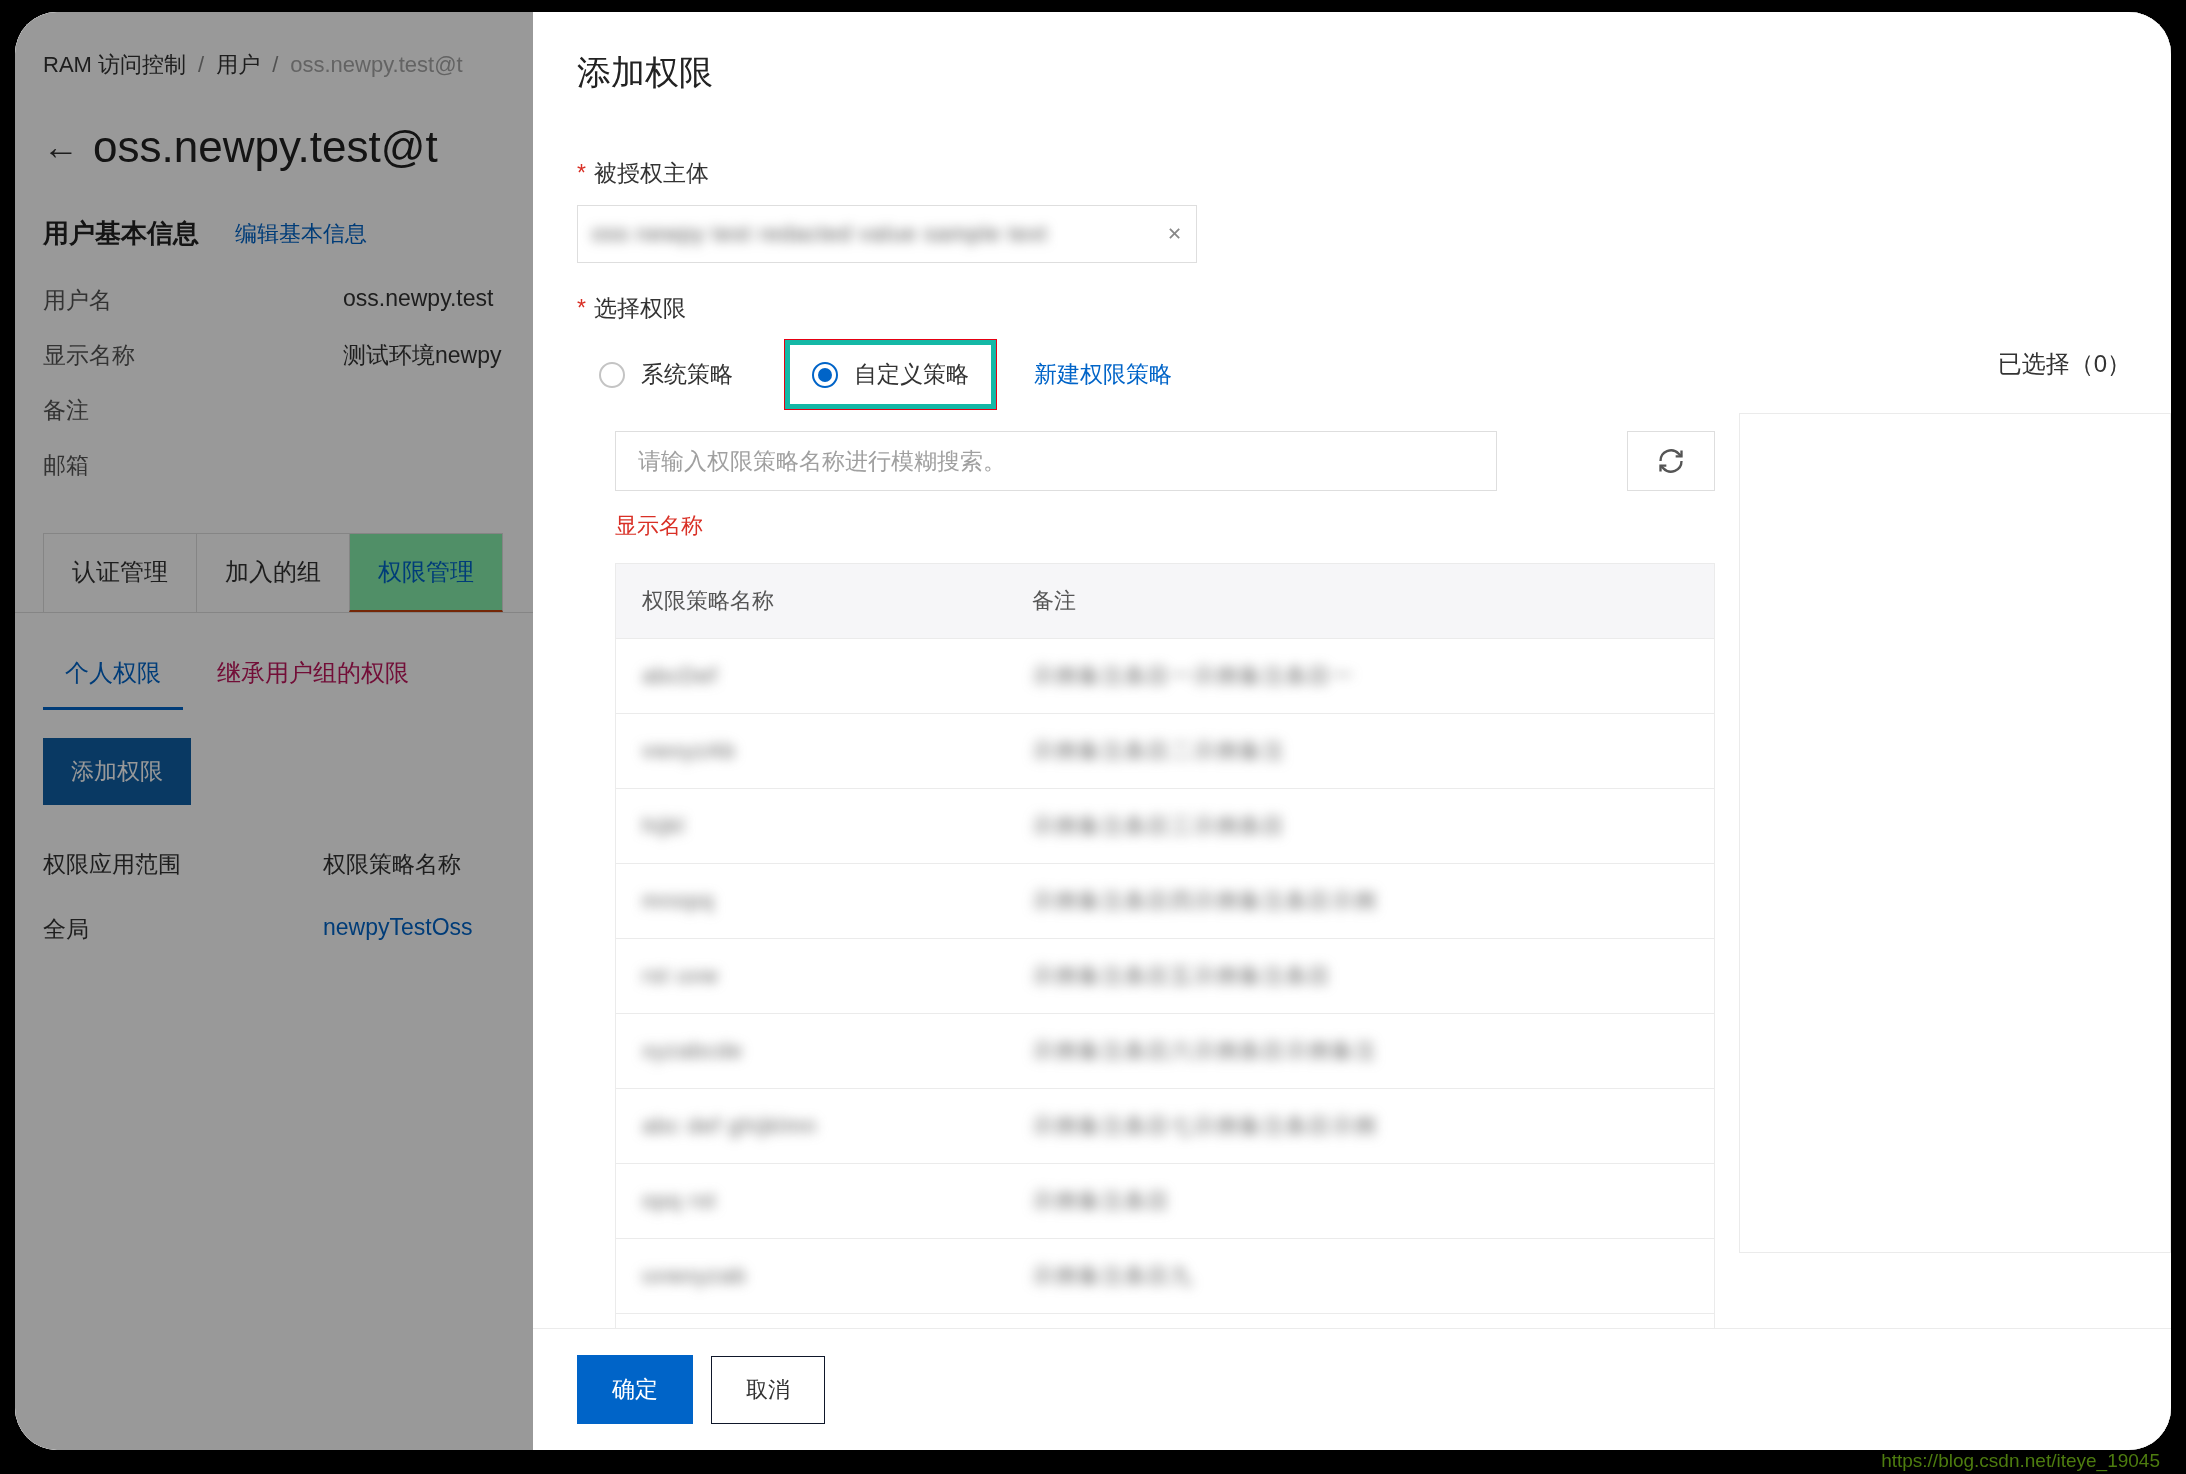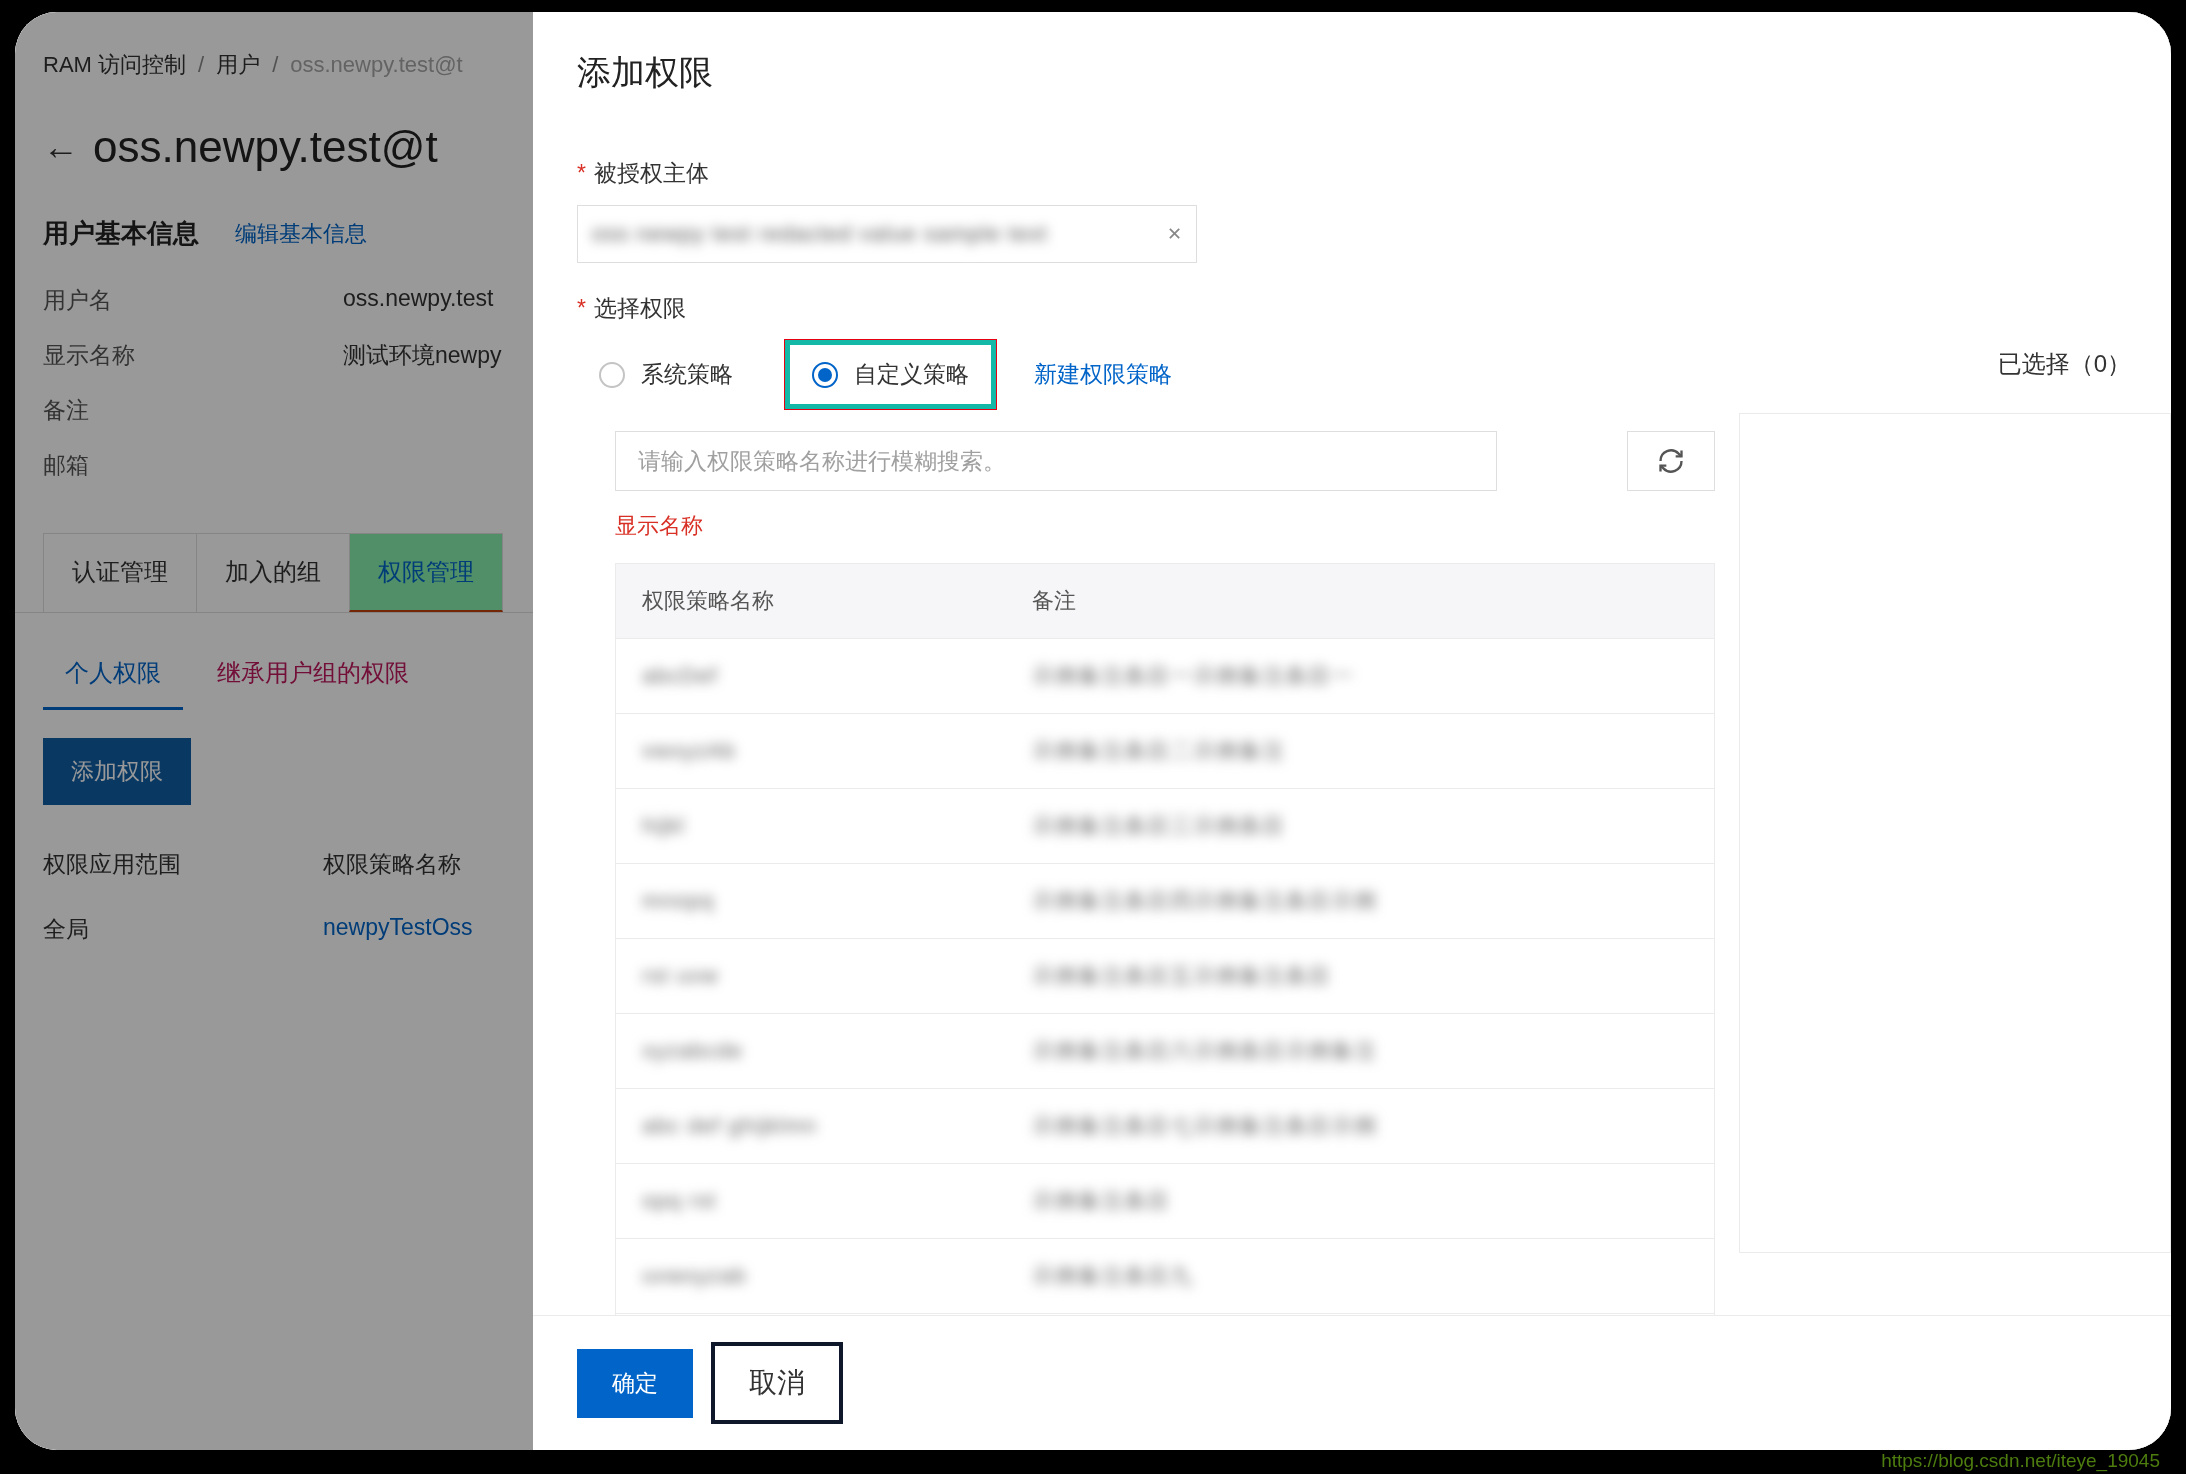--- a/index.html
+++ b/index.html
@@ -221,23 +221,23 @@
     background: #0064c8;
     color: #fff;
     border: 1px solid #0064c8;
     padding: 18px 34px;
     font-size: 23px;
     margin-right: 18px;
   }
   .btn-default {
     background: #fff;
     color: #333;
-    border: 4px solid #0f172a;
+    border: 1px solid #0f172a;
     padding: 18px 34px;
-    font-size: 28px;
+    font-size: 22px;
   }
 
   .watermark {
     position: absolute;
     right: 26px;
     bottom: 2px;
     color: #4d7c0f;
     font-size: 19px;
   }
 </style>

